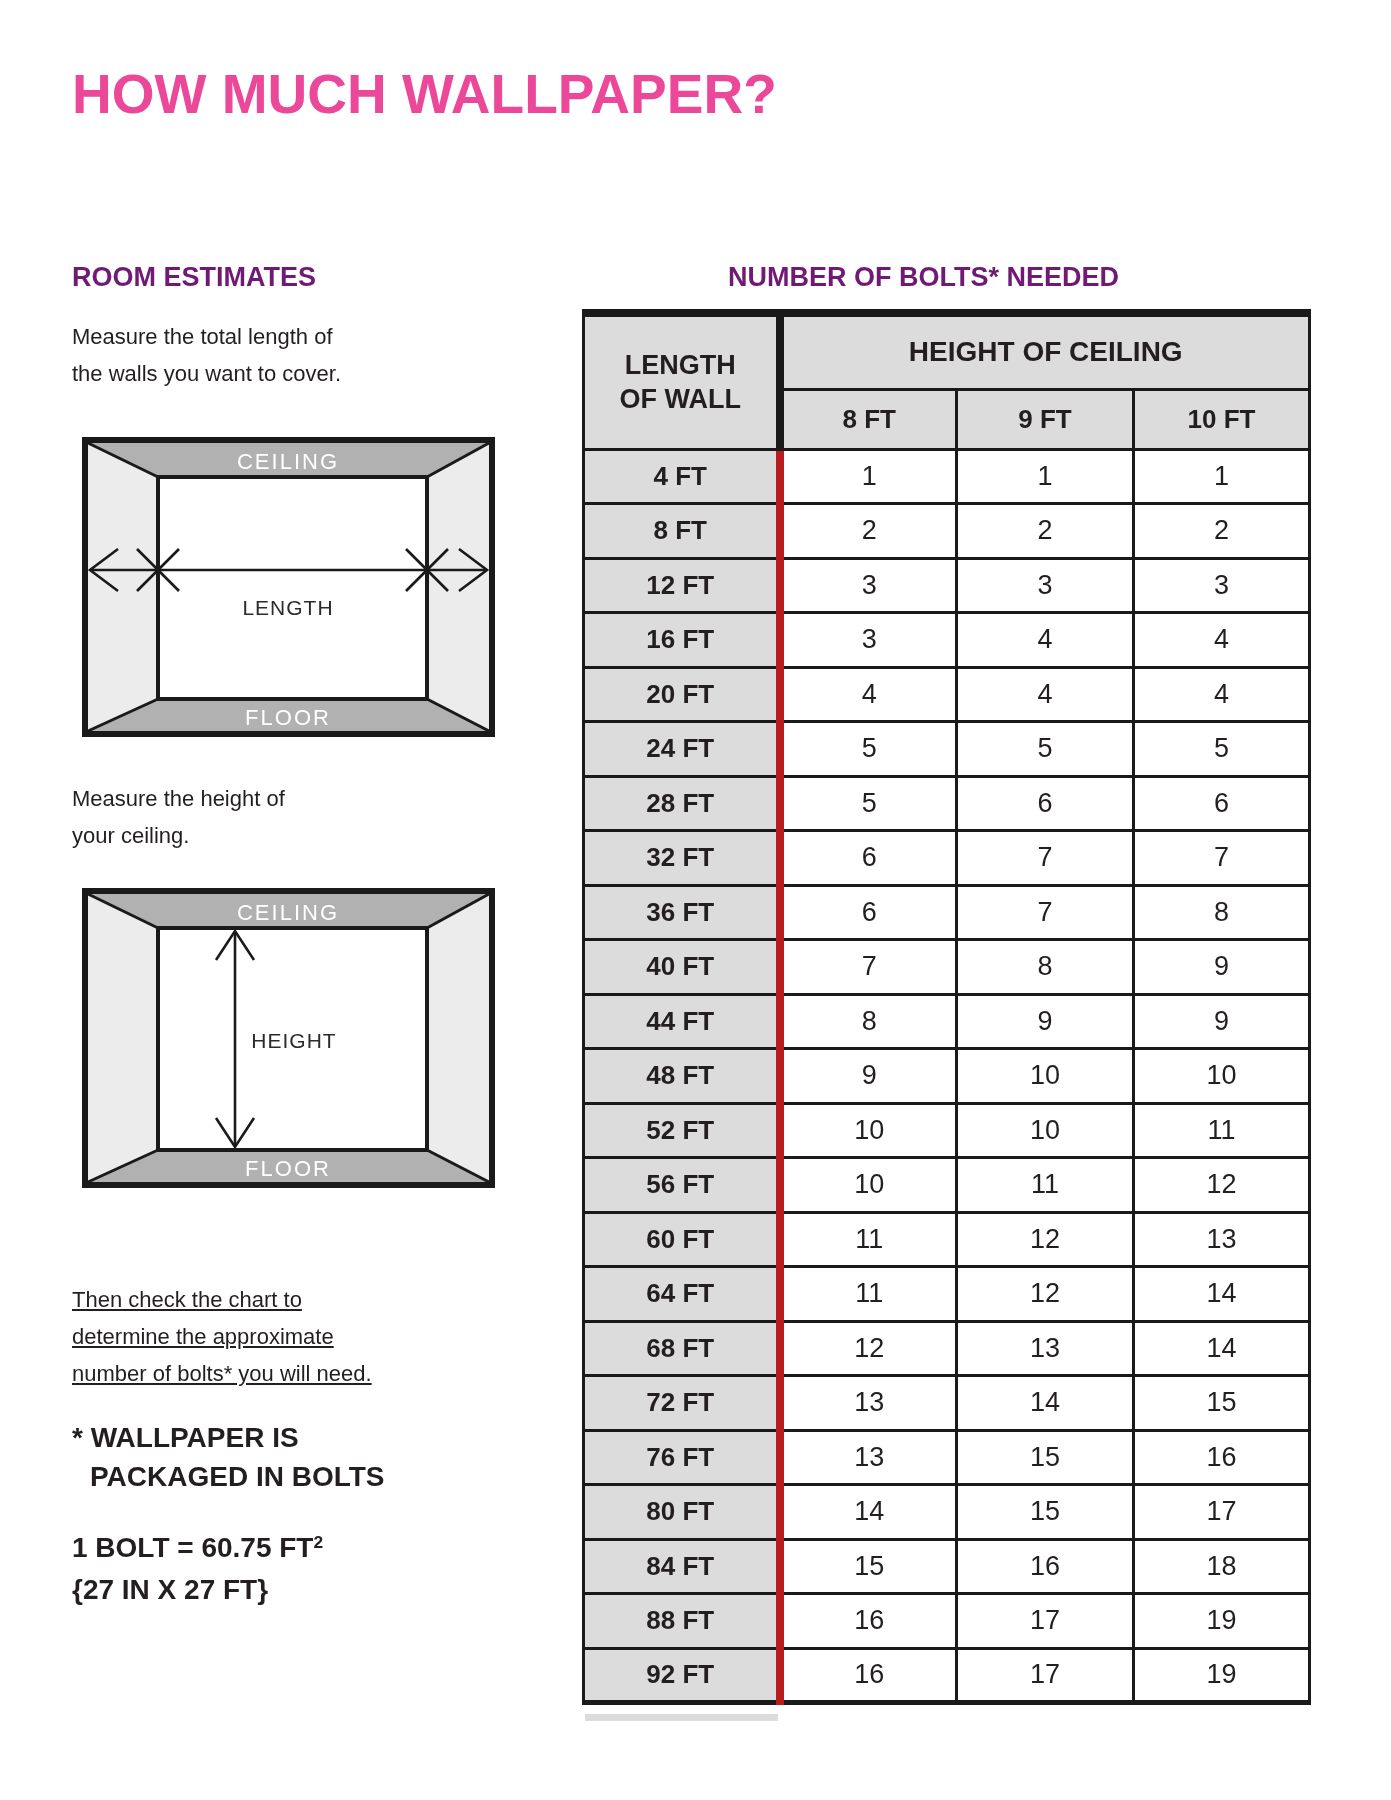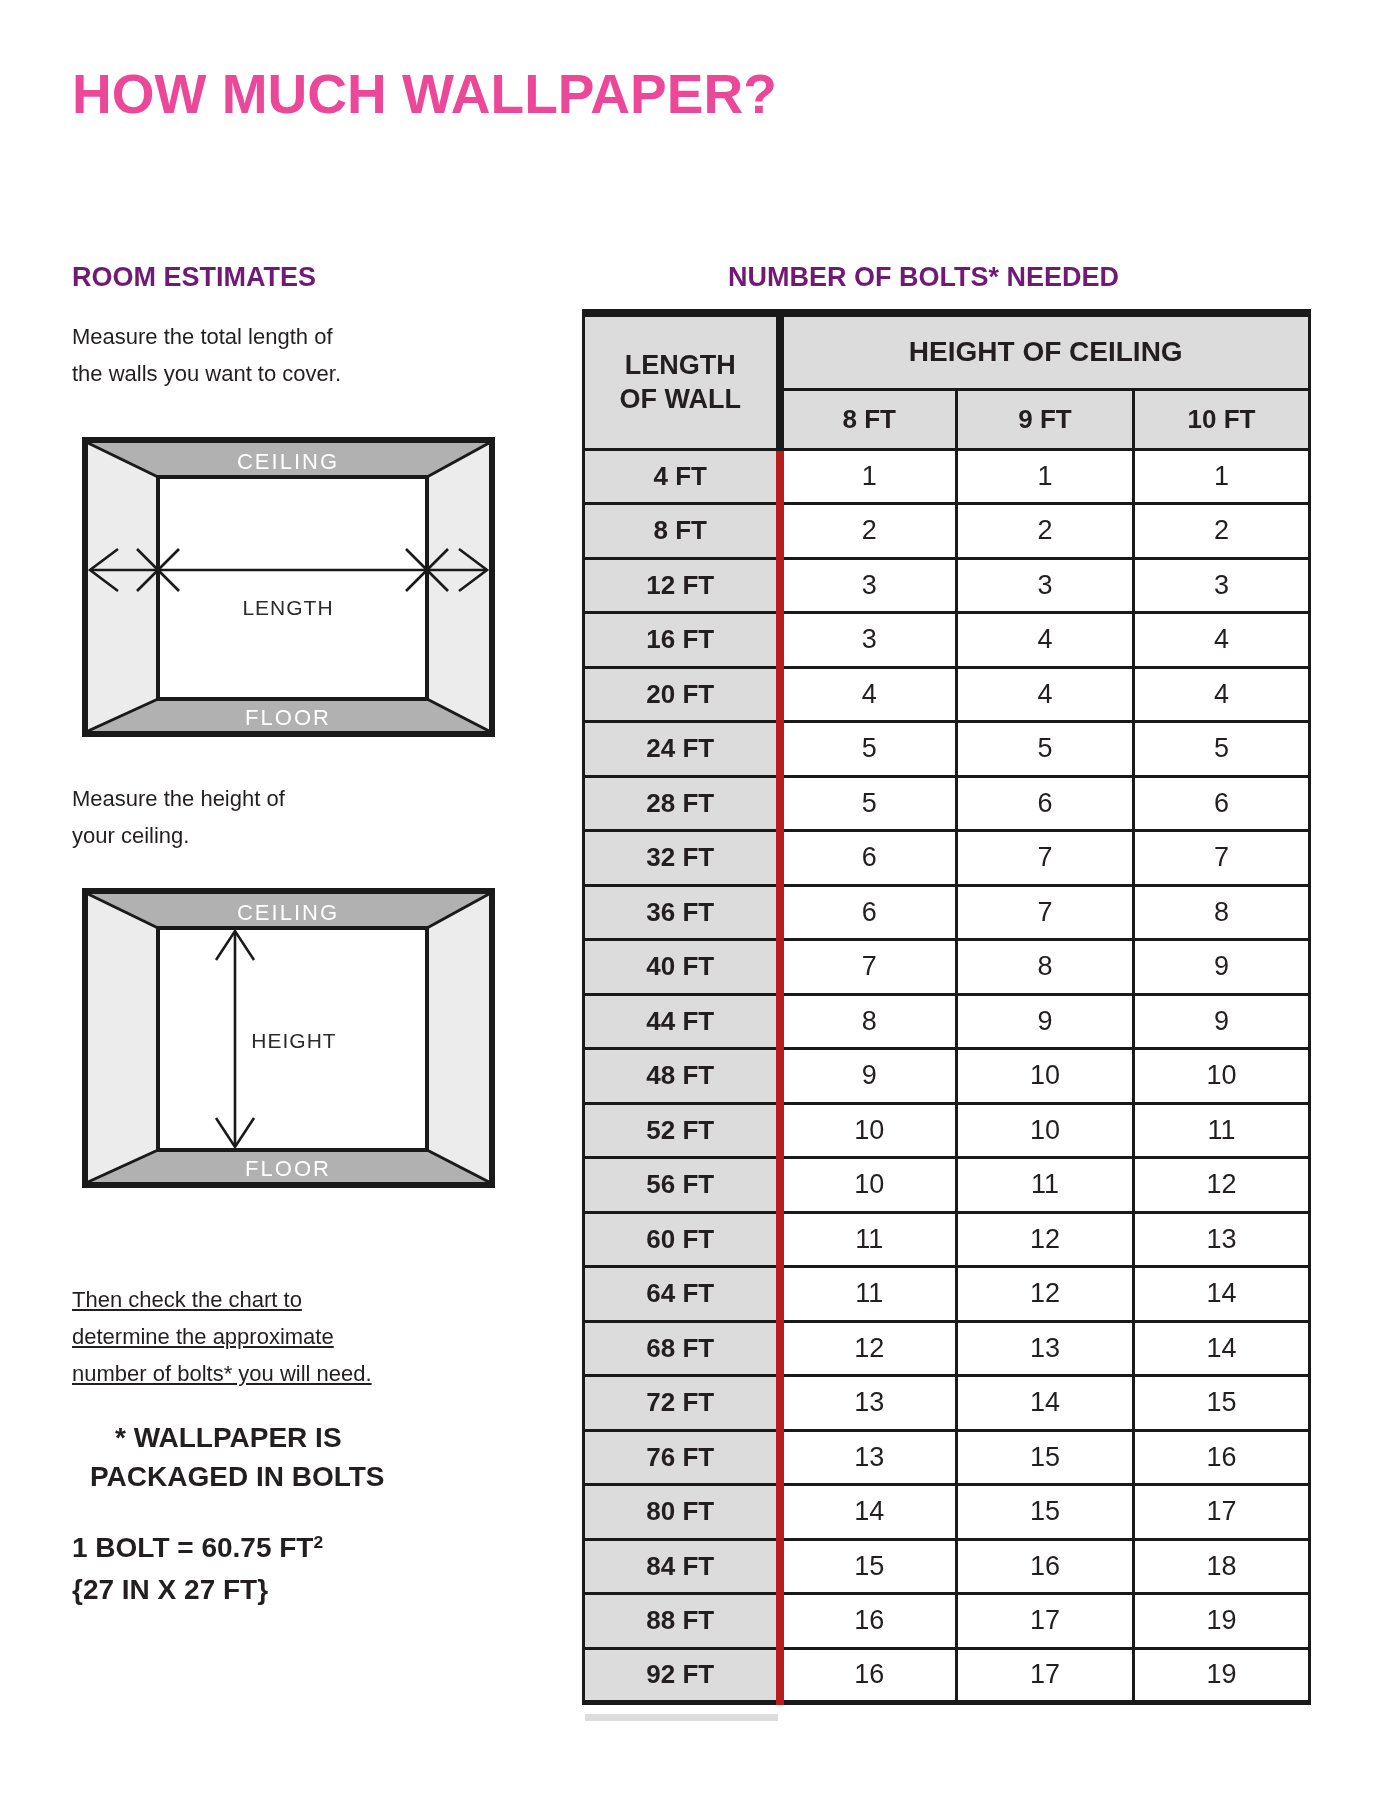--- a/index.html
+++ b/index.html
@@ -24,21 +24,21 @@
   .h-room { left: 72px; top: 262px; }
   .h-bolts { left: 728px; top: 262px; }
 
   .para { position: absolute; left: 72px; font-size: 22px; line-height: 37px; color: #231f20; }
   .para1 { top: 318px; }
   .para2 { top: 780px; }
   .para3 { top: 1281px; text-decoration: underline; }
 
   .footnote {
     position: absolute; left: 72px; top: 1418px;
-    font-size: 28px; font-weight: bold; line-height: 39px; white-space: nowrap; text-align: center;
+    font-size: 28px; font-weight: bold; line-height: 39px; white-space: nowrap;
   }
   .footnote .indent { padding-left: 18px; }
   .boltinfo {
     position: absolute; left: 72px; top: 1521px;
     font-size: 28px; font-weight: bold; line-height: 42px; white-space: nowrap;
   }
   .boltinfo sup { font-size: 0.62em; vertical-align: 9px; }
 
   .diagram { position: absolute; left: 82px; width: 413px; height: 300px; }
   .diagram1 { top: 437px; }

